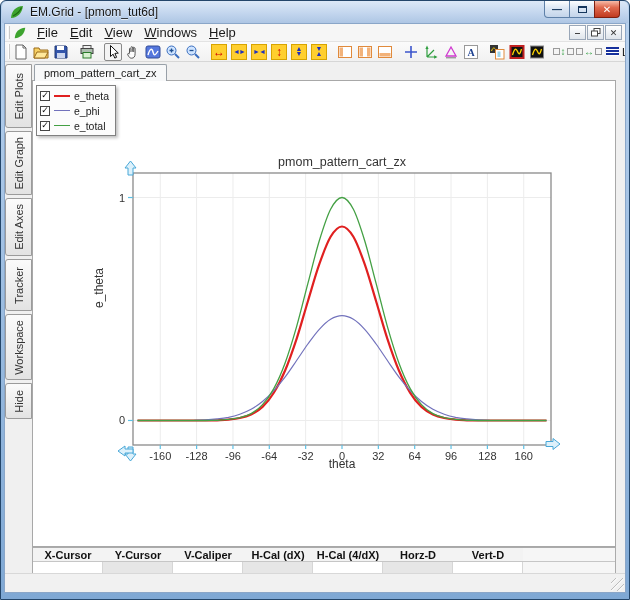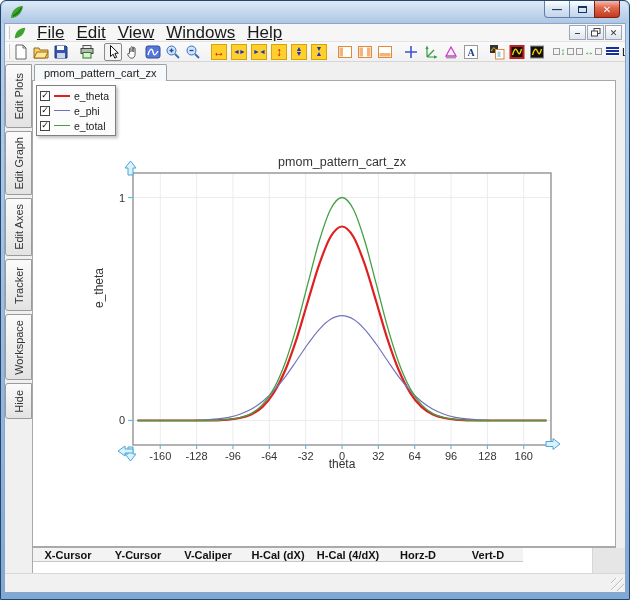--- a/index.html
+++ b/index.html
@@ -21,21 +21,21 @@
     border-color:#7e1f10;color:#fff;}
   .capbtn .maxglyph{width:9px;height:7px;border:1px solid #15365c;border-top-width:2px;}
   
   .client{position:absolute;left:3px;right:3px;top:22px;bottom:6px;background:#f0f0f0;
     border:1px solid #8aa6c8;display:flex;flex-direction:column;overflow:hidden;}
   
   .menubar{height:18px;background:#f6f6f6;display:flex;align-items:center;position:relative;
     border-bottom:1px solid #e3e3e3;}
   .grip-v{width:3px;height:80%;border-left:1px solid #fff;border-right:1px solid #c9c9c9;margin:0 2px;}
   .menu-icon{width:14px;height:14px;margin:0 4px 0 1px;}
-  .menu-item{padding:2px 6px;font-size:17px;color:#1a1a1a;text-decoration:underline;}
+  .menu-item{padding:2px 6px;font-size:13px;color:#1a1a1a;}
   .menu-item u{text-decoration:underline;}
   .mdibtns{position:absolute;right:3px;top:1px;display:flex;gap:1px;}
   .mdibtn{width:17px;height:15px;border:1px solid #9aa7b8;background:linear-gradient(#ffffff,#dfe5ec);
     display:flex;align-items:center;justify-content:center;font-size:9px;color:#333;font-weight:bold;}
   
   .toolbar{height:20px;background:linear-gradient(#fbfbfb,#f1f1f1);display:flex;align-items:center;
     border-bottom:1px solid #d6d6d6;overflow:hidden;white-space:nowrap;padding-left:1px;}
   .tbtn{width:18px;height:18px;margin-right:2px;display:flex;align-items:center;justify-content:center;flex:0 0 auto;}
   .tbtn.gap{margin-left:6px;}
   .tbtn.selected{border:1px solid #8a8a8a;background:#f4f4f4;border-radius:2px;}
@@ -65,21 +65,21 @@
   
   .legend{position:absolute;left:3px;top:4px;background:#fcfcfc;border:1px solid #808080;
     box-shadow:2px 2px 3px rgba(0,0,0,.25);padding:2px 6px 2px 3px;z-index:3;}
   .legrow{display:flex;align-items:center;gap:4px;height:15px;}
   .legcb{width:10px;height:10px;border:1px solid #444;background:#fff;display:flex;align-items:center;
     justify-content:center;font-size:9px;line-height:9px;color:#111;font-weight:bold;}
   .legline{width:16px;height:0;border-top-style:solid;}
   .leglabel{font-size:10.5px;color:#222;}
   
   .readout{height:30px;margin:0 9px 0 1px;border:1px solid #ababab;background:#fff;flex:0 0 auto;
-    display:flex;}
+    display:flex;flex-direction:column;}
   .ro-head{height:14px;display:flex;border-bottom:1px solid #c6c6c6;background:#f3f3f3;}
   .ro-hcell{width:70px;flex:0 0 auto;text-align:center;font-size:11px;font-weight:bold;color:#111;
     line-height:14px;}
   .ro-vals{flex:1;display:flex;}
   .ro-vcell{width:70px;flex:0 0 auto;border-right:1px solid #d6d6d6;background:#fff;font-size:10px;
     line-height:14px;text-align:center;color:#333;}
   .ro-vcell.alt{background:#e6e6e6;}
   .ro-fill{flex:1;background:#f6f6f6;}
   
   .statusbar{height:19px;background:#f1f1f1;border-top:1px solid #d8d8d8;position:relative;flex:0 0 auto;}
@@ -88,20 +88,21 @@
 </style>
 </head>
 <body>
 
 <div class="frame">
   <div class="titlebar">
     <svg class="app-icon" viewBox="0 0 16 16">
       <path d="M2 14C2.5 7 6.5 2.5 14 2 13 9 9 13.5 2 14z" fill="#3da32e"></path>
       <path d="M4 12C8 10.2 11 7.2 12.5 3.6" stroke="#1e6b12" stroke-width="1.2" fill="none"></path>
     </svg>
+    <span class="title-text">EM.Grid - [pmom_tut6d]</span>
     <div class="capbtns">
       <div class="capbtn first">—</div>
       <div class="capbtn">
           <span class="maxglyph"></span>
         </div>
       <div class="capbtn close">✕</div>
     </div>
   </div>
 
   <div class="client">

